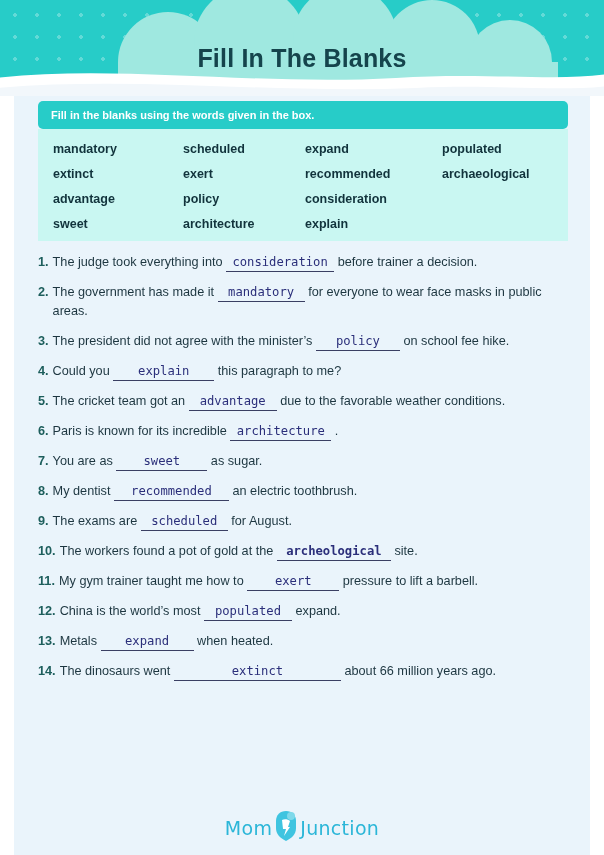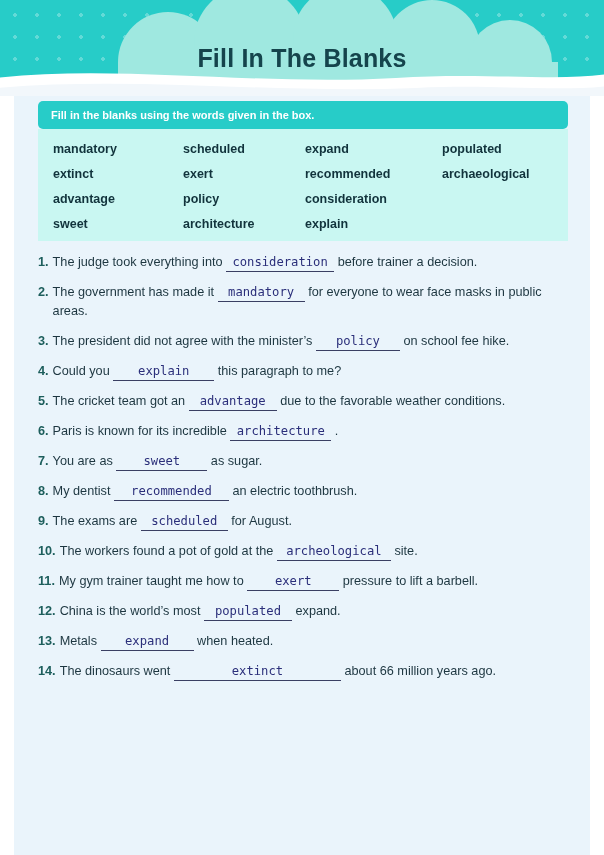--- a/index.html
+++ b/index.html
@@ -266,34 +266,43 @@
       <div class="q">
         <span class="q-num">8.</span>
         <span class="q-body"><span>My dentist </span><span class="ans" style="width: 111px;">recommended</span><span> an electric toothbrush.</span></span>
       </div>
       <div class="q">
         <span class="q-num">9.</span>
         <span class="q-body"><span>The exams are </span><span class="ans" style="width: 83px;">scheduled</span><span> for August.</span></span>
       </div>
       <div class="q">
         <span class="q-num">10.</span>
-        <span class="q-body"><span>The workers found a pot of gold at the </span><span class="ans" style="width: 110px;">archeological</span><span> site.</span></span>
+        <span class="q-body"><span>The workers found a pot of gold at the </span><span class="ans" style="width: 110px; font-weight: bold;">archeological</span><span> site.</span></span>
       </div>
       <div class="q">
         <span class="q-num">11.</span>
         <span class="q-body"><span>My gym trainer taught me how to </span><span class="ans" style="width: 88px;">exert</span><span> pressure to lift a barbell.</span></span>
       </div>
       <div class="q">
         <span class="q-num">12.</span>
         <span class="q-body"><span>China is the world’s most </span><span class="ans" style="width: 84px;">populated</span><span> expand.</span></span>
       </div>
       <div class="q">
         <span class="q-num">13.</span>
         <span class="q-body"><span>Metals </span><span class="ans" style="width: 89px;">expand</span><span> when heated.</span></span>
       </div>
       <div class="q">
         <span class="q-num">14.</span>
         <span class="q-body"><span>The dinosaurs went </span><span class="ans" style="width: 163px;">extinct</span><span> about 66 million years ago.</span></span>
       </div>
     </div>
 
+  <div class="logo">
+    <span class="logo-text">Mom</span>
+    <svg class="logo-mark" viewBox="0 0 26 32">
+      <path d="M13 1 C19 1 23 5 23 11 L23 18 C23 24 19 28 13 31 C7 28 3 24 3 18 L3 11 C3 5 7 1 13 1 Z" fill="#3fc4e0"></path>
+      <path d="M9 10 C11 9 15 9 17 11 L15 17 L17 17 L11 26 L13 19 L10 19 Z" fill="#ffffff"></path>
+      <circle cx="18" cy="6" r="4" fill="#7fd9ea"></circle>
+    </svg>
+    <span class="logo-text">Junction</span>
+  </div>
 
 </div>
 
 </body></html>

